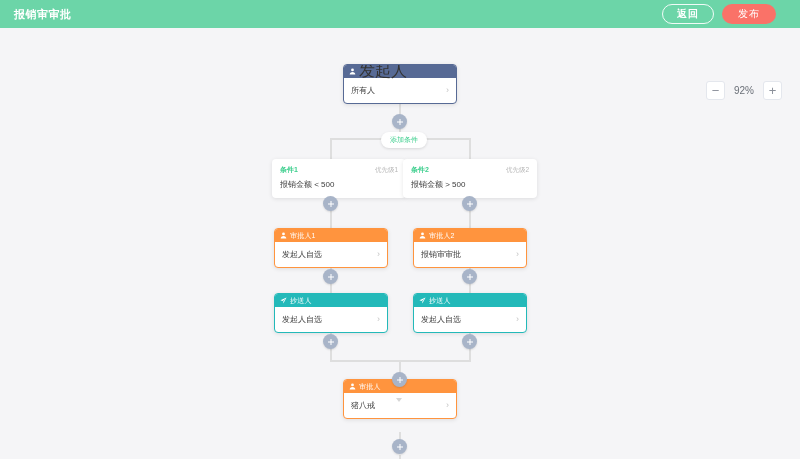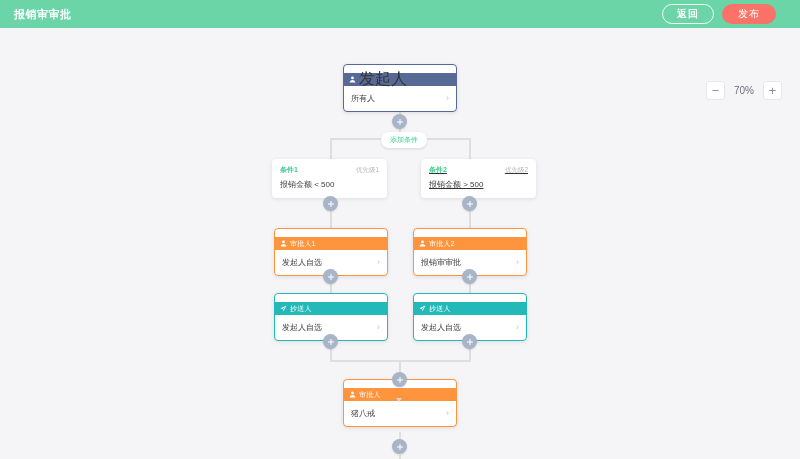--- a/index.html
+++ b/index.html
@@ -110,21 +110,20 @@
     overflow:hidden;
     cursor:pointer;
     z-index:5;
   }
   .node-head {
     height:13px;
     display:flex;
     align-items:center;
     padding:0 5px;
     gap:3px;
-    margin-top:8px;
   }
   .node-head-label {
     font-size:7px;
     color:#ffffff;
     line-height:1;
     letter-spacing:0.2px;
   }
   .node-head .hicon {
     width:7px; height:7px;
     display:inline-block;
@@ -145,21 +144,21 @@
   .head-approve { background:#ff943e; }
   .head-teal    { background:#23b9b9; }
 
   .node.approve { border:1px solid #ff943e; }
   .node.cc      { border:1px solid #23b9b9; }
   .node.start   { border:1px solid #576a95; }
 
   
   .cond {
     position:absolute;
-    width:115px;
+    width:134px;
     background:#ffffff;
     border-radius:4px;
     box-shadow:0 1px 4px rgba(0,0,0,0.10);
     padding:6px 8px 8px 8px;
     cursor:pointer;
     z-index:5;
   }
   .cond-top {
     display:flex;
     justify-content:space-between;
@@ -219,21 +218,21 @@
   <div class="topbar-actions">
     <button class="btn-back">返回</button>
     <button class="btn-publish">发布</button>
   </div>
 </div>
 
 <div class="canvas">
 
   <div class="zoom-ctl">
     <div class="zoom-btn">−</div>
-    <div class="zoom-val">70%</div>
+    <div class="zoom-val">92%</div>
     <div class="zoom-btn">+</div>
   </div>
 
   <div class="flow">
 
     <div class="vline" style="left:399px; top:76px; height:24px;"></div>
 
     <div class="vline" style="left:399px; top:95px; height:16px;"></div>
 
     <div class="hline" style="left:330px; top:110px; width:140px;"></div>
@@ -285,21 +284,21 @@
     <div class="addcond" style="left:381px; top:104px;">添加条件</div>
 
     <div class="cond" style="left:272px; top:131px;">
       <div class="cond-top">
         <span class="cond-name">条件1</span>
         <span class="cond-prio">优先级1</span>
       </div>
       <div class="cond-text">报销金额 &lt; 500</div>
     </div>
 
-    <div class="cond" style="left:421px; top:131px;text-decoration:underline;">
+    <div class="cond" style="left:403px; top:131px;">
       <div class="cond-top">
         <span class="cond-name">条件2</span>
         <span class="cond-prio">优先级2</span>
       </div>
       <div class="cond-text">报销金额 &gt; 500</div>
     </div>
 
     <div class="plus" style="left:323px; top:168px;">
       <svg viewBox="0 0 16 16">
         <rect x="7" y="2" width="2" height="12"></rect>

